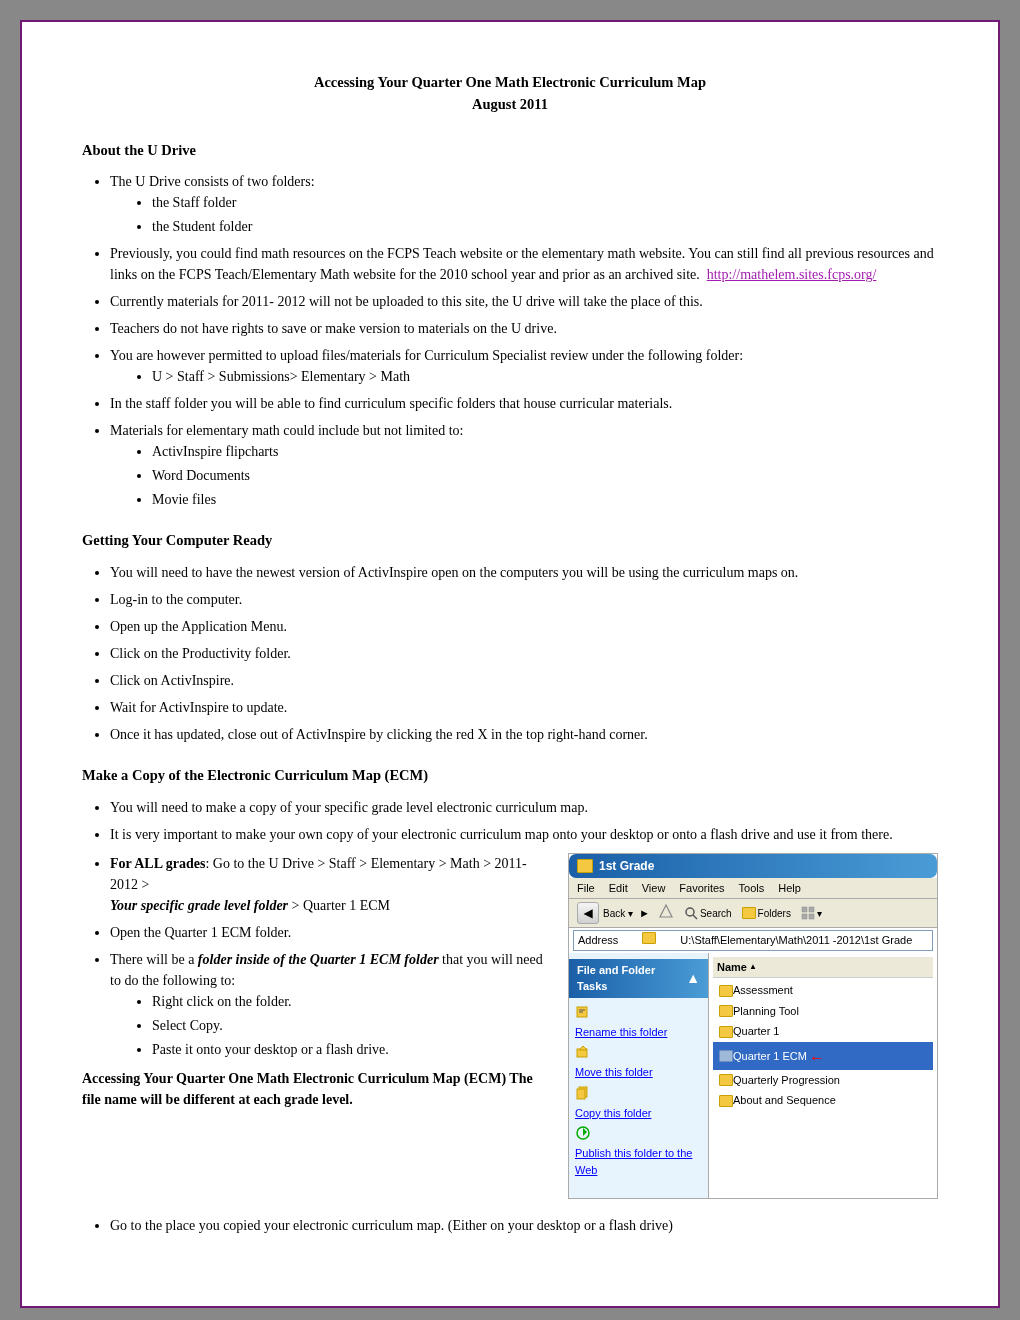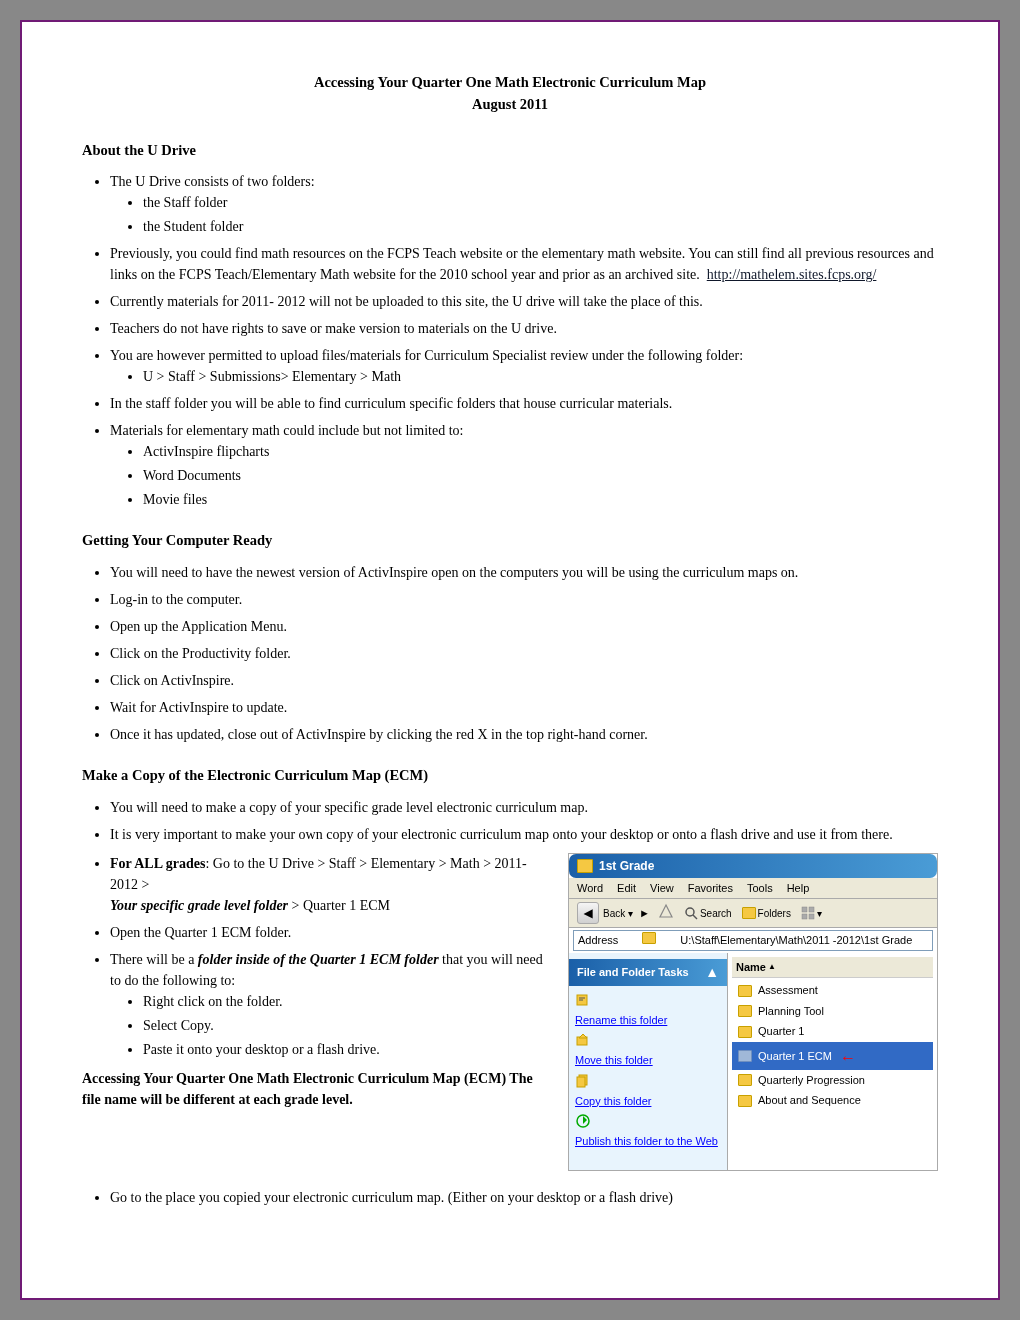--- a/index.html
+++ b/index.html
@@ -39,28 +39,28 @@
     ul {
       margin-left: 28px;
       margin-bottom: 8px;
     }
     ul li {
       margin-bottom: 6px;
       list-style-type: disc;
     }
     ol.alpha {
       list-style-type: lower-alpha;
-      margin-left: 33px;
+      margin-left: 42px;
       margin-bottom: 4px;
     }
     ol.alpha li {
       margin-bottom: 3px;
     }
     a {
-      color: #0f172a;
+      color: #a21caf;
     }
     .two-col {
       display: flex;
       gap: 20px;
       align-items: flex-start;
       margin-top: 8px;
     }
     .two-col-text {
       flex: 1;
     }
@@ -152,21 +152,21 @@
       border: 1px solid #c8a000;
       border-radius: 1px;
       display: inline-block;
       flex-shrink: 0;
     }
     .explorer-body {
       display: flex;
       min-height: 200px;
     }
     .left-panel {
-      width: 159px;
+      width: 140px;
       background: #e8f4fd;
       border-right: 1px solid #aaa;
       padding: 6px 0;
       font-size: 11px;
     }
     .left-panel-section {
       margin-bottom: 8px;
     }
     .left-panel-header {
       background: linear-gradient(to right, #1a5fa8, #4a9cd6);
@@ -214,21 +214,20 @@
       border-bottom: 1px solid #ccc;
       font-weight: bold;
       font-size: 11px;
     }
     .file-list {
       padding: 2px 0;
     }
     .file-item {
       display: flex;
       align-items: center;
-      gap: 6px;
       padding: 2px 6px;
       font-size: 11px;
       cursor: default;
     }
     .file-item.selected {
       background: #316ac5;
       color: #fff;
     }
     .file-item.selected .folder-small {
       border-color: #fff;
@@ -328,21 +327,21 @@
       </div>
 
       <div class="explorer-box">
 
         <div class="explorer-title-bar">
           <span class="folder-icon-title"></span>
           <span>1st Grade</span>
         </div>
 
         <div class="explorer-menu-bar">
-          <span>Word</span>
+          <span>File</span>
           <span>Edit</span>
           <span>View</span>
           <span>Favorites</span>
           <span>Tools</span>
           <span>Help</span>
         </div>
 
         <div class="explorer-toolbar">
           <div class="nav-arrow">◀</div>
           <span style="font-size:10px;">Back ▾</span>

